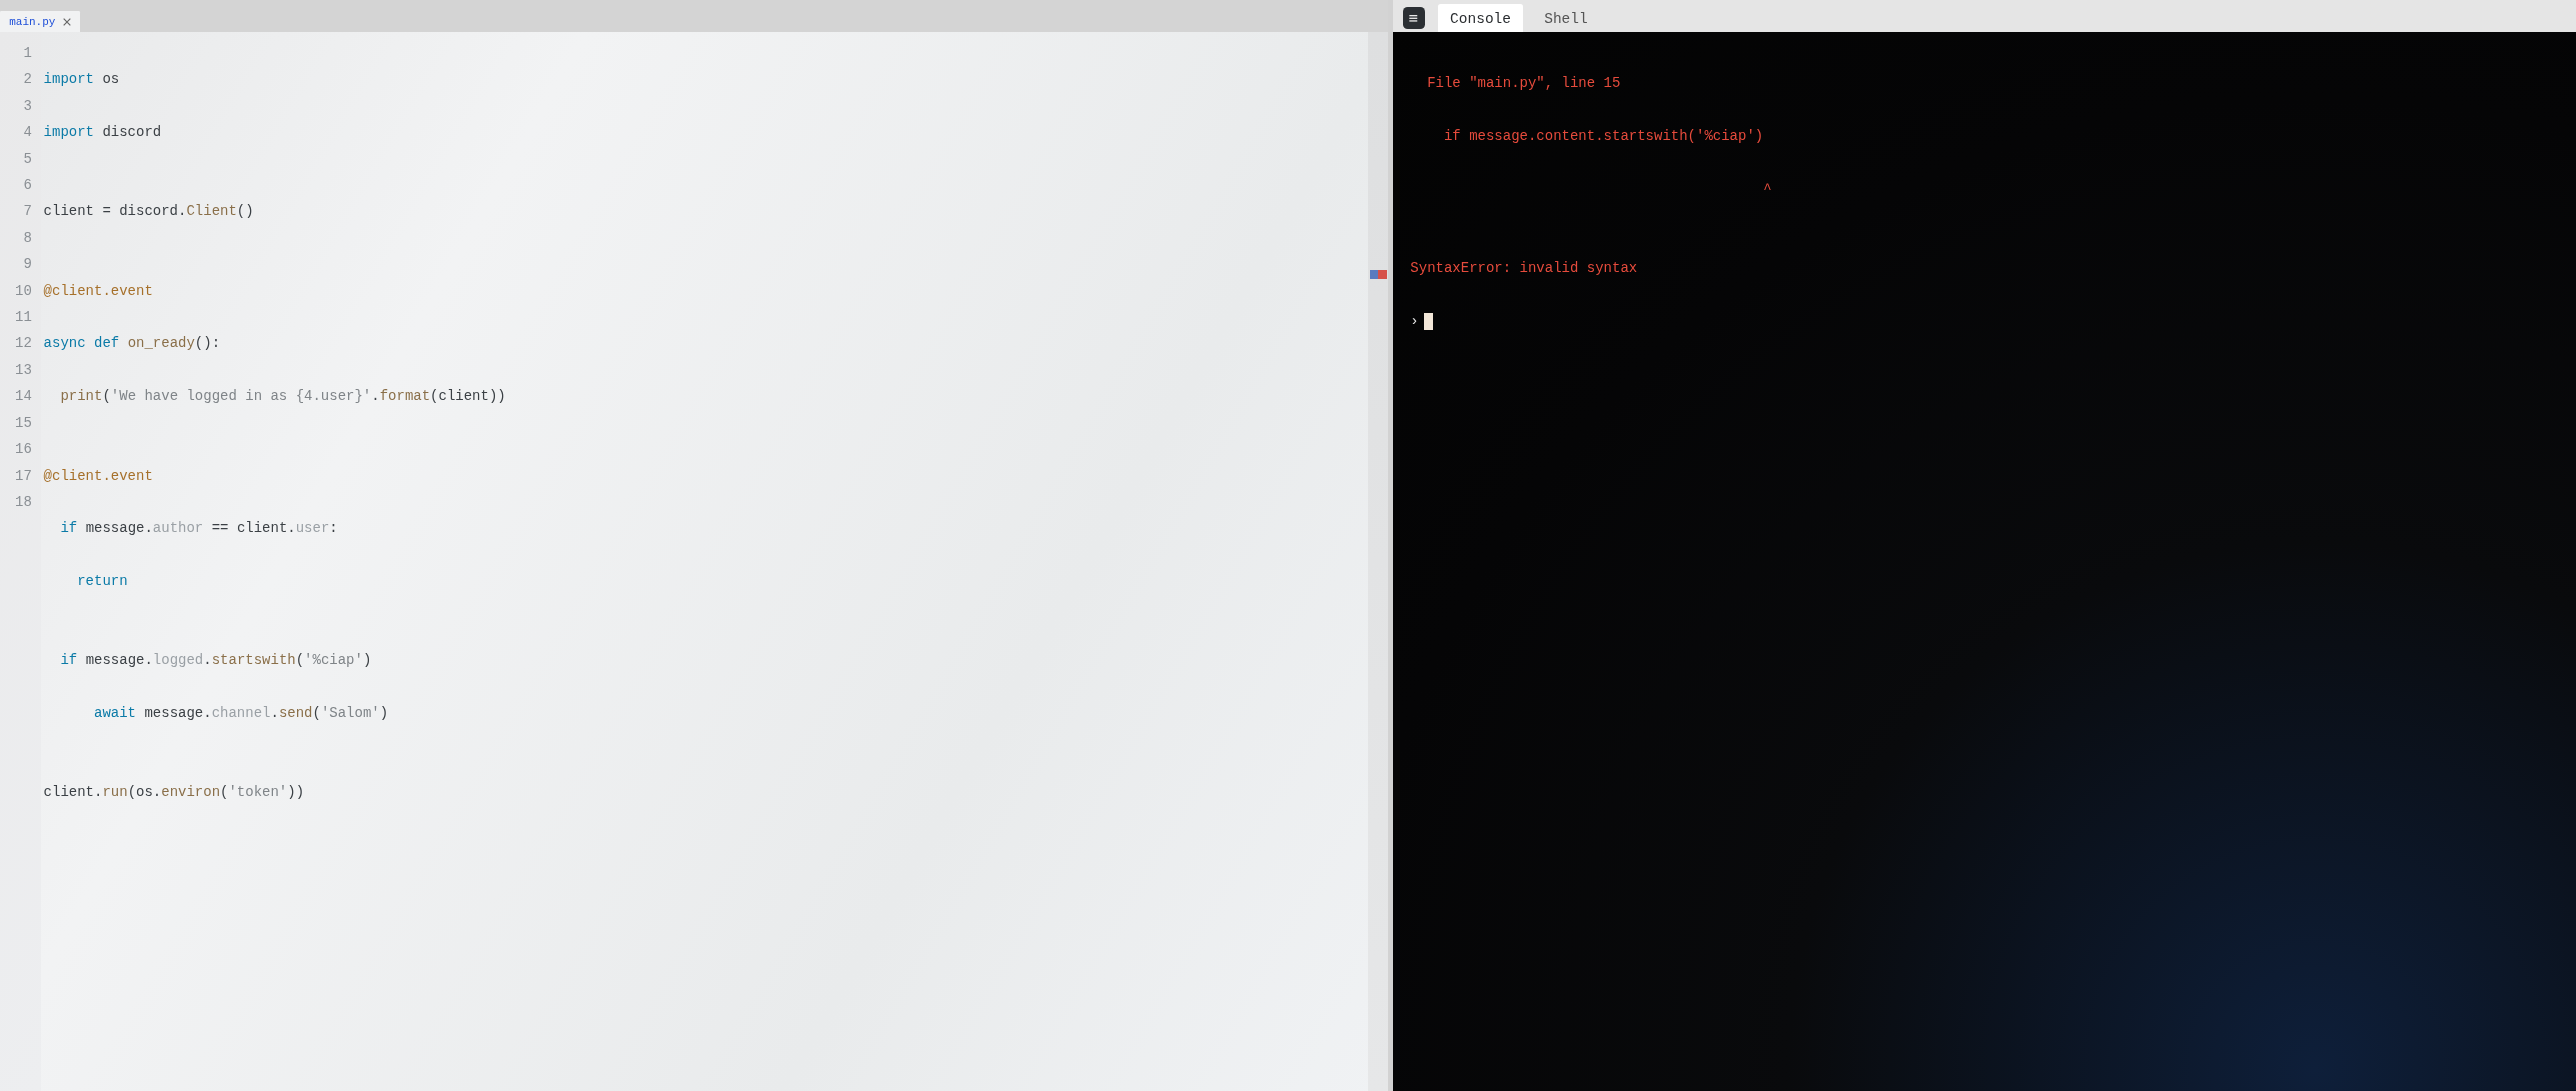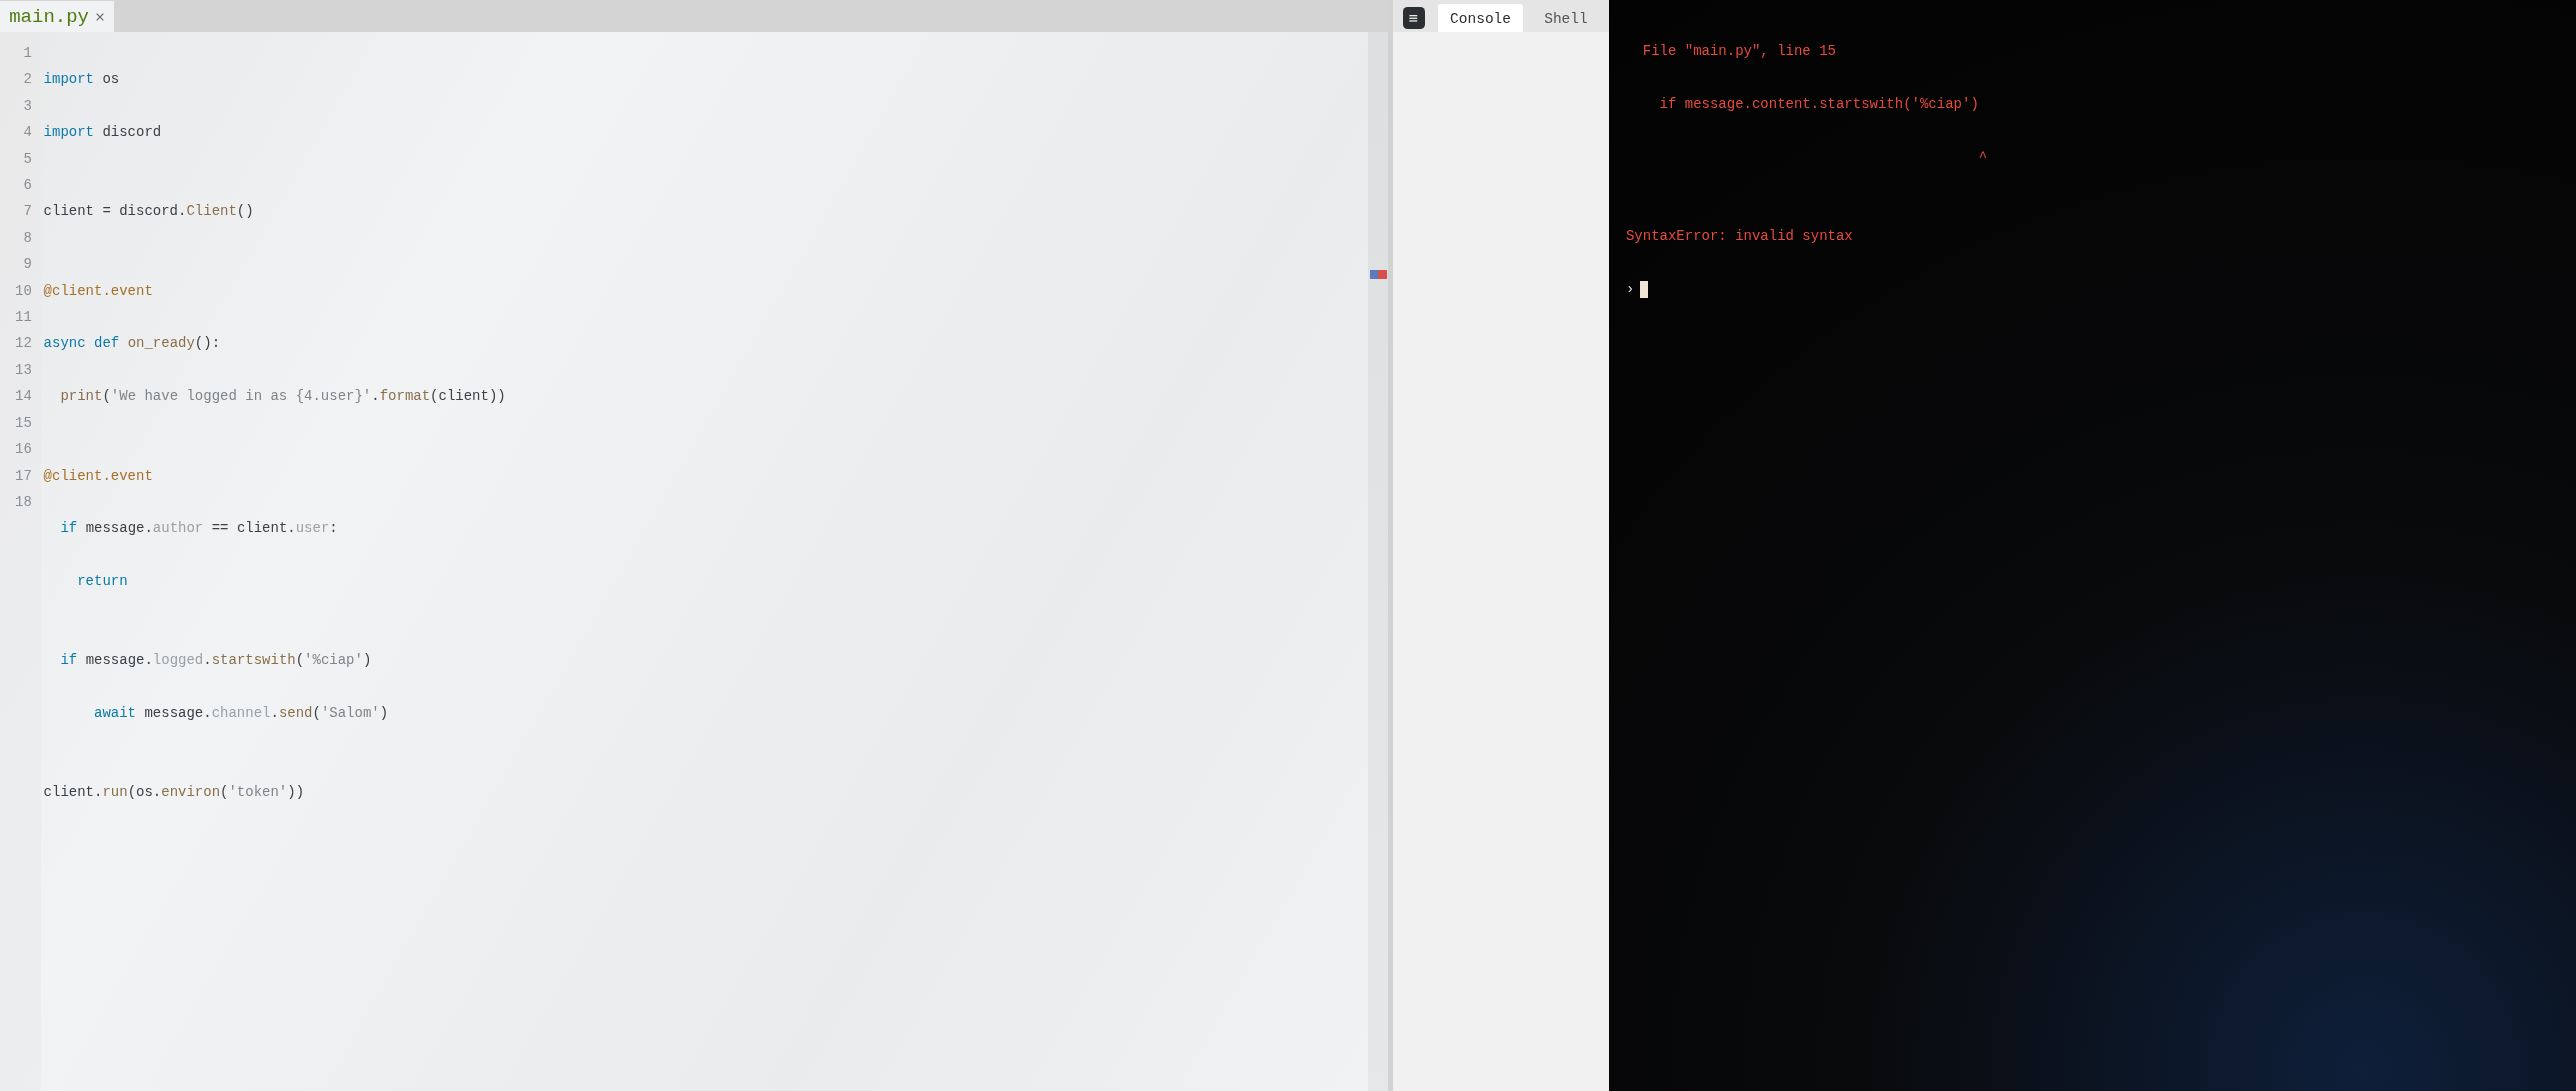--- a/index.html
+++ b/index.html
@@ -29,26 +29,26 @@
 
   .editor-tabs {
     display: flex;
     background: #d4d4d4;
     height: 32px;
     align-items: flex-end;
     padding-left: 0;
   }
   .editor-tab {
     background: #f1f2f3;
-    color: #4d7c0f;
+    color: #1d4ed8;
     padding: 5.3px 9.2px 4px 9.2px;
     display: flex;
     align-items: center;
     gap: 6.6px;
-    font-size: 19px;
+    font-size: 11px;
     border-top-left-radius: 1.3px;
     border-top-right-radius: 1.3px;
   }
   .editor-tab .close {
     color: #666;
     width: 9.2px; height: 9.2px;
     display:inline-flex; align-items:center; justify-content:center;
   }
   .editor-tab .close svg { width:8px; height:8px; }
 
@@ -100,21 +100,21 @@
     display:flex;
   }
   .minimap .marker span{flex:1;}
   .minimap .marker .b{background:#5a7bbf;}
   .minimap .marker .r{background:#d65149;}
 
   
   .console-panel {
     flex: 0.92;
     display: flex;
-    flex-direction: row;
+    flex-direction: column;
     background: #f1f1f1;
   }
   .console-tabs {
     display: flex;
     align-items: center;
     gap: 9.2px;
     padding: 4px 9.2px 0 9.2px;
     height: 32px;
     background: #e5e5e5;
   }

